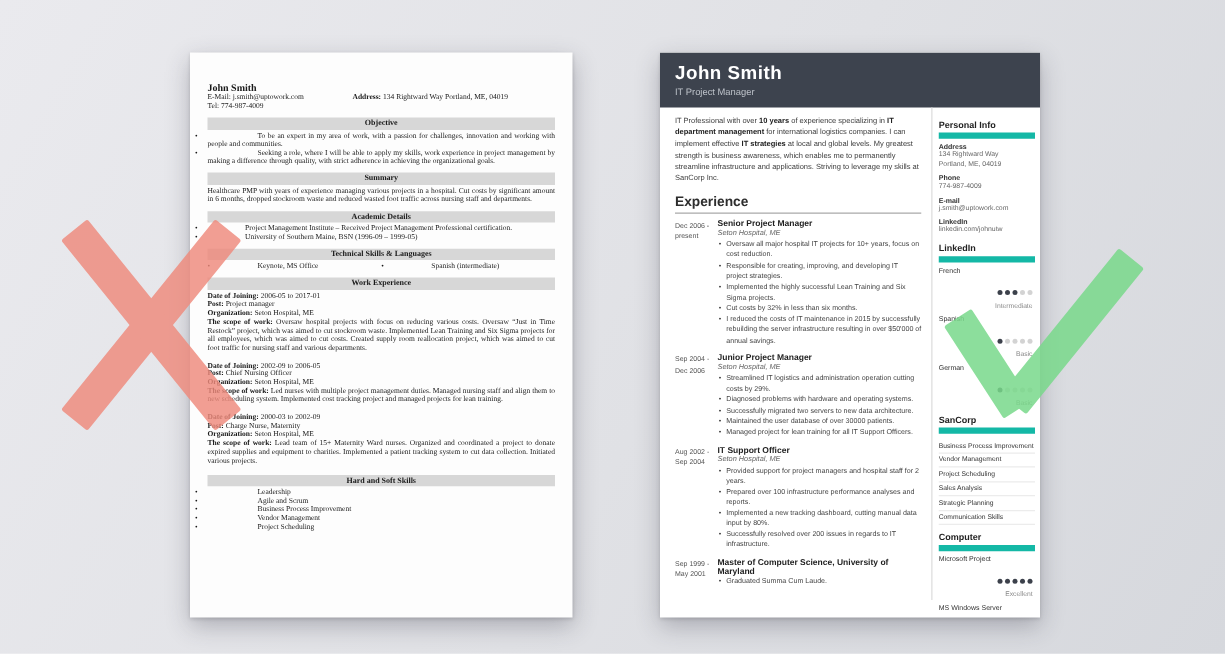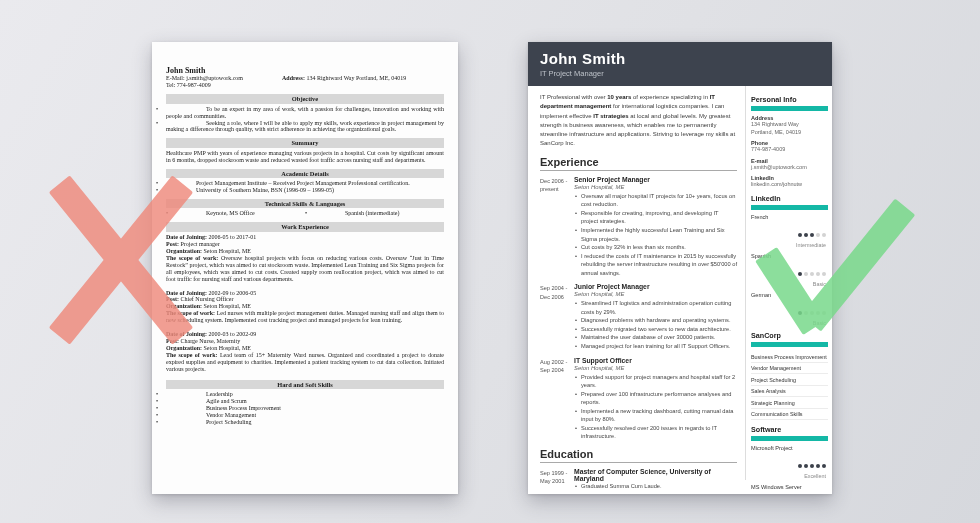--- a/index.html
+++ b/index.html
@@ -230,21 +230,20 @@
           <div class="co">Seton Hospital, ME</div>
           <ul>
               <li>Provided support for project managers and hospital staff for 2 years.</li>
               <li>Prepared over 100 infrastructure performance analyses and reports.</li>
               <li>Implemented a new tracking dashboard, cutting manual data input by 80%.</li>
               <li>Successfully resolved over 200 issues in regards to IT infrastructure.</li>
             </ul>
         </div>
       </div>
 
-      <h2 class="main-sec">Education</h2>
 
       <div class="job">
         <div class="dates">
           <div>Sep 1999 -</div>
             <div>May 2001</div>
         </div>
         <div class="jc">
           <h3>Master of Computer Science, University of Maryland</h3>
           <ul>
               <li>Graduated Summa Cum Laude.</li>
@@ -288,21 +287,21 @@
       <h2 class="side-sec">SanCorp</h2>
       <div>
           <div class="skill">Business Process Improvement</div>
           <div class="skill">Vendor Management</div>
           <div class="skill">Project Scheduling</div>
           <div class="skill">Sales Analysis</div>
           <div class="skill">Strategic Planning</div>
           <div class="skill">Communication Skills</div>
         </div>
 
-      <h2 class="side-sec">Software</h2>
+      <h2 class="side-sec">Computer</h2>
       <div>
           <div class="rate">
           <div class="nm">Microsoft Project</div>
           <div class="dots"><span class="dot filled"></span><span class="dot filled"></span><span class="dot filled"></span><span class="dot filled"></span><span class="dot filled"></span></div>
           <div class="lbl">Excellent</div>
         </div>
           <div class="rate">
           <div class="nm">MS Windows Server</div>
           <div class="dots"></div>
 

